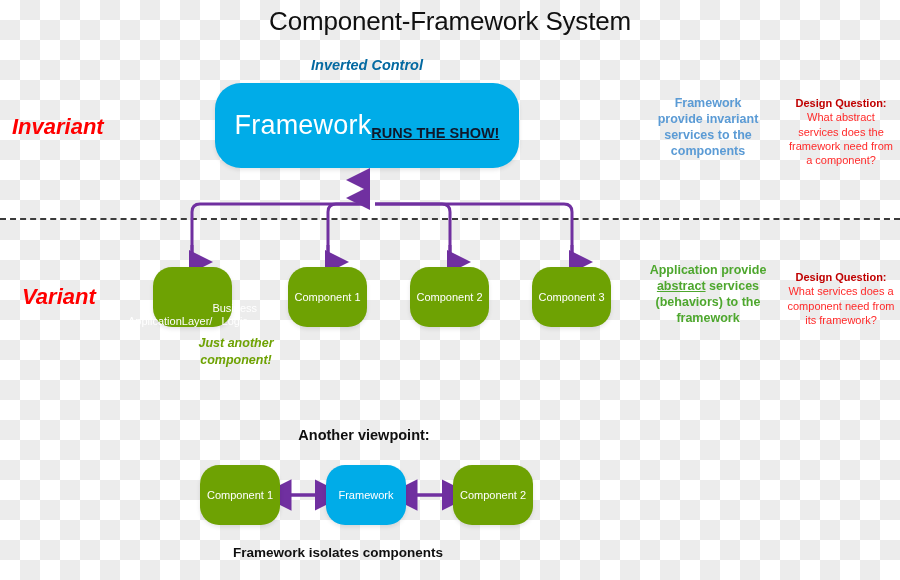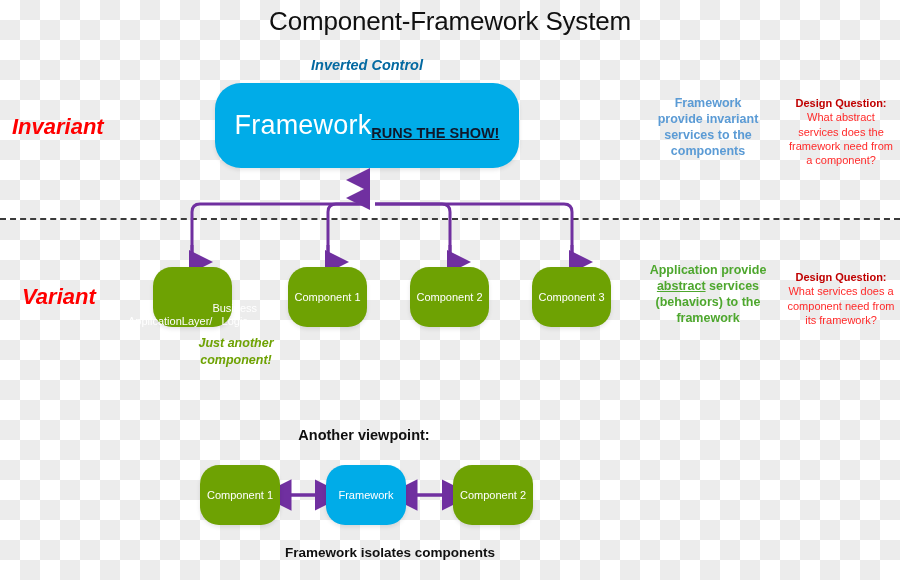--- a/index.html
+++ b/index.html
@@ -108,21 +108,21 @@
   #another-viewpoint{
     left:233px;top:427px;width:262px;text-align:center;
     font-size:14.5px;font-weight:bold;color:#101010;
   }
   .comp-row2{top:465px;height:60px;width:80px;border-radius:19px;font-size:11px;}
   #vp-component1-box{left:200px;}
   #vp-framework-box{left:326px;}
   #vp-component2-box{left:453px;}
 
   #framework-isolates{
-    left:233px;top:545px;width:262px;text-align:right;
+    left:233px;top:545px;width:262px;text-align:left;
     font-size:13.5px;font-weight:bold;color:#101010;
   }
 </style>
 </head>
 <body>
 
 <div id="stage">
 
   <div class="abs" id="title">Component-Framework System</div>
 

